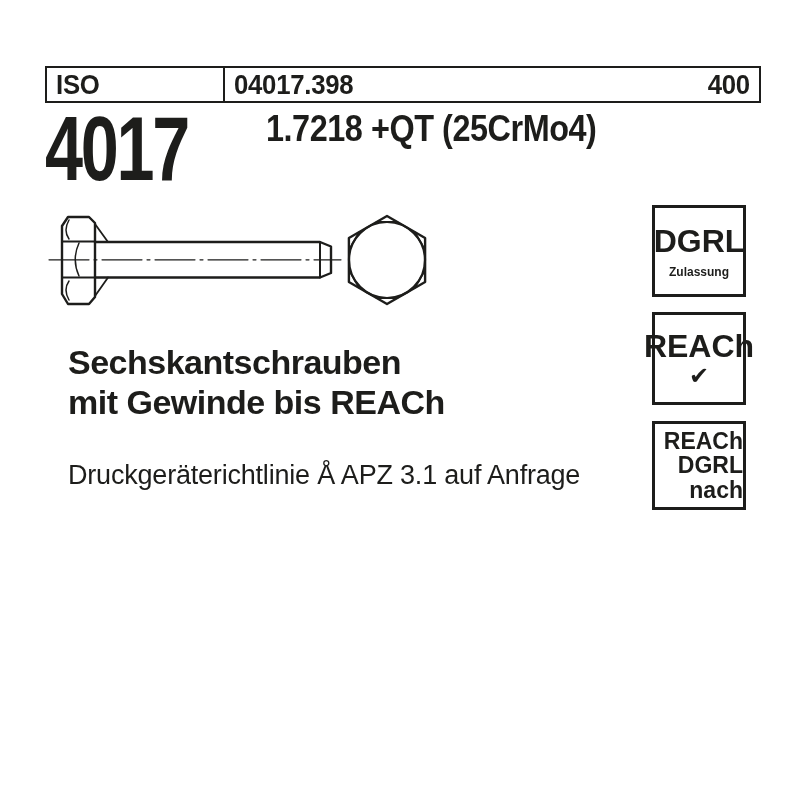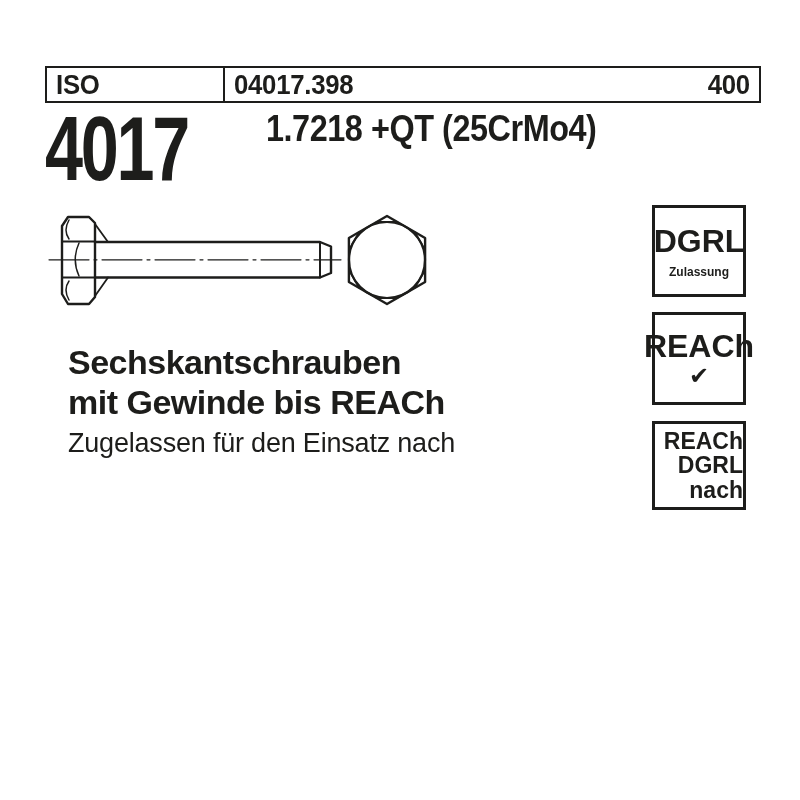--- a/index.html
+++ b/index.html
@@ -107,17 +107,17 @@
     <span class="b-check">✔</span>
   </div>
   <div class="badge badge-reach">
     <span class="b-line">REACh</span>
     <span class="b-line">DGRL</span>
     <span class="b-line">nach</span>
   </div>
 
   <div class="txt desc-h h1">Sechskantschrauben</div>
   <div class="txt desc-h h2">mit Gewinde bis REACh</div>
-  <div class="txt desc-n n1">Zugelassen für den Einsatz nach</div>
+  <div class="txt desc-n n2">Druckgeräterichtlinie Å APZ 3.1 auf Anfrage</div>
 
   <div class="bottom-rule"></div>
 
 </div>
 
 </body></html>

